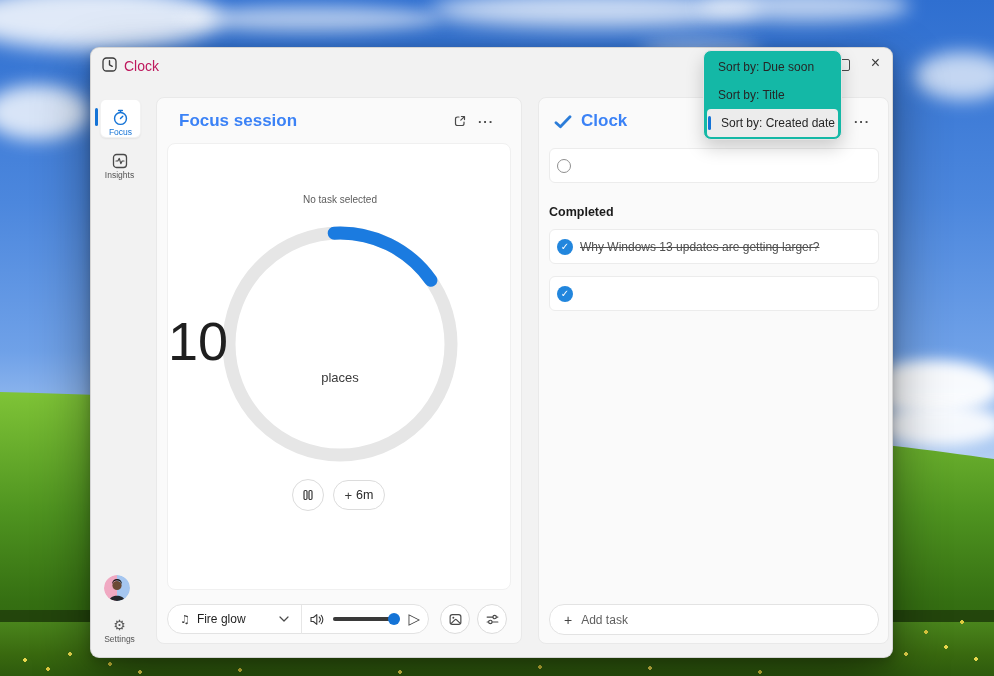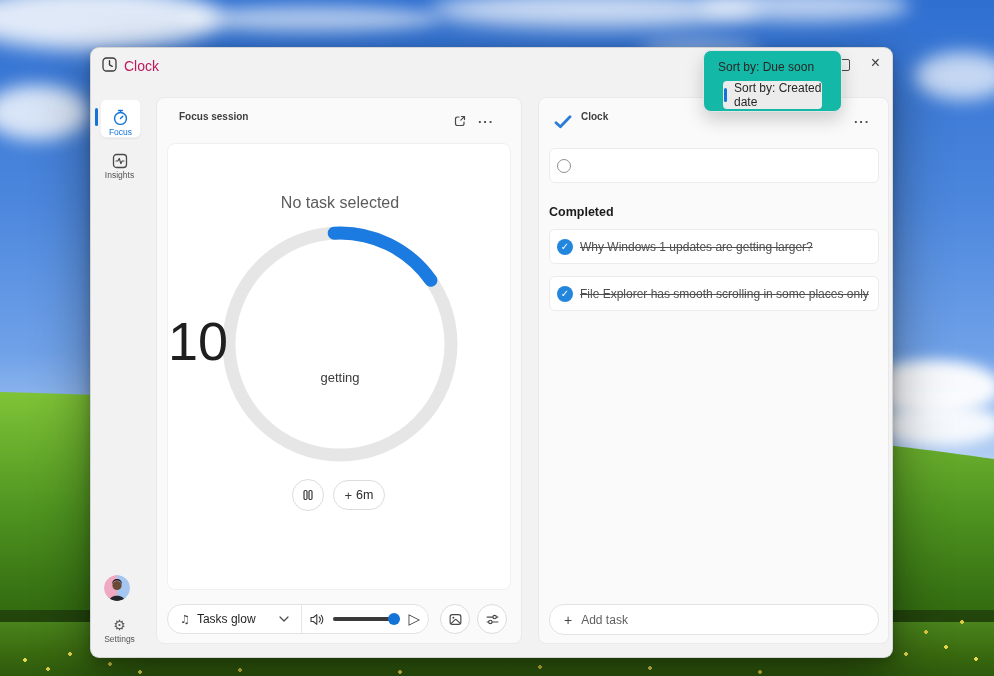--- a/index.html
+++ b/index.html
@@ -54,28 +54,28 @@
   .side-label{font-size:8.5px;color:#555;}
   #insights-item{left:9px;top:96px;width:39px;height:36px;}
   #avatar-btn{left:13px;top:527px;width:26px;height:26px;border-radius:50%;overflow:hidden;}
   #settings-item{left:9px;top:562px;width:39px;height:34px;}
   .glyph{font-family:"DejaVu Sans",sans-serif;}
 
   
   .panel{background:#fafafa;border:1px solid #e9e9e9;border-radius:8px;box-sizing:border-box;}
   #focus-panel{left:65px;top:49px;width:366px;height:547px;}
   #tasks-panel{left:447px;top:49px;width:351px;height:547px;}
-  .panel-title{font-size:10px;font-weight:bold;color:#404040;}
+  .panel-title{font-size:17px;font-weight:bold;color:#3b82f6;}
   .icon-btn{display:flex;align-items:center;justify-content:center;color:#4a4a4a;}
   .more{font-size:13px;letter-spacing:1px;color:#4a4a4a;font-weight:bold;}
 
   
   #timer-card{left:10px;top:45px;width:344px;height:447px;background:#fff;border:1px solid #f0f0f0;
               border-radius:8px;box-sizing:border-box;}
-  #no-task{left:0;top:50px;width:344px;text-align:center;font-size:16px;color:#5c5c5c;}
+  #no-task{left:0;top:50px;width:344px;text-align:center;font-size:10px;color:#5c5c5c;}
   #big-time{left:0;top:170px;width:344px;text-align:left;font-size:54px;color:#1f1f1f;line-height:1;}
   #time-unit{left:0;top:226px;width:344px;text-align:center;font-size:13px;color:#3a3a3a;}
   .round-btn{background:#fff;border:1px solid #dcdcdc;box-sizing:border-box;display:flex;
              align-items:center;justify-content:center;}
   #pause-btn{left:124px;top:335px;width:32px;height:32px;border-radius:50%;}
   #plus5-btn{left:165px;top:336px;width:52px;height:30px;border-radius:15px;gap:4px;
              font-size:12.5px;color:#2a2a2a;}
   
   #media-pill{left:10px;top:506px;width:262px;height:30px;border-radius:15px;background:#fff;
               border:1px solid #e3e3e3;box-sizing:border-box;display:flex;align-items:center;}
@@ -100,21 +100,21 @@
            border:1px solid #e3e3e3;box-sizing:border-box;display:flex;align-items:center;gap:9px;
            padding-left:14px;}
   #addtask .plus{font-size:14px;color:#444;}
   #addtask .ph{font-size:12px;color:#5f5f5f;text-align:center;}
 
   
   #sort-menu{left:703px;top:50px;width:137px;background:#14b8a6;border:1px solid #e4e4e4;
              border-radius:8px;box-shadow:0 8px 18px rgba(0,0,0,.18);z-index:50;padding:2px 0;}
   .menu-item{position:relative;height:28px;display:flex;align-items:center;padding-left:14px;
              font-size:12px;color:#262626;}
-  .menu-item.selected{background:#ececec;border-radius:4px;margin:0 19px;padding-left:11px;}
+  .menu-item.selected{background:#ececec;border-radius:4px;margin:0 3px;padding-left:11px;justify-content:center;}
   .menu-item .sel-pill{position:absolute;left:1px;top:7px;width:3px;height:14px;border-radius:2px;}
   svg{display:block;}
 </style>
 </head>
 <body>
 
 <div id="desktop" class="abs">
   <div class="cloud" style="left:-40px;top:-14px;width:260px;height:64px;filter:blur(10px);opacity:.85;"></div>
   <div class="cloud" style="left:180px;top:6px;width:260px;height:26px;filter:blur(8px);opacity:.6;"></div>
   <div class="cloud" style="left:430px;top:-8px;width:330px;height:36px;filter:blur(10px);opacity:.75;"></div>
@@ -198,37 +198,37 @@
     </div>
     <div class="abs icon-btn more" style="left:317px;top:11px;width:24px;height:24px">···</div>
 
     <div id="timer-card" class="abs">
       <div id="no-task" class="abs">No task selected</div>
       <svg class="abs" style="left:47px;top:75px" width="250" height="250" viewBox="0 0 250 250">
         <circle cx="125" cy="125" r="111" fill="none" stroke="#e6e6e6" stroke-width="13"></circle>
         <path d="M119.2,14.2 A111,111 0 0 1 215.9,61.3" fill="none" stroke="#1b7be0" stroke-width="13" stroke-linecap="round"></path>
       </svg>
       <div id="big-time" class="abs">10</div>
-      <div id="time-unit" class="abs">getting</div>
+      <div id="time-unit" class="abs">places</div>
       <div id="pause-btn" class="abs round-btn">
         <svg width="14" height="14" viewBox="0 0 14 14">
           <rect x="3" y="2.5" width="3" height="9" rx="1.2" fill="none" stroke="#3a3a3a" stroke-width="1.2"></rect>
           <rect x="8" y="2.5" width="3" height="9" rx="1.2" fill="none" stroke="#3a3a3a" stroke-width="1.2"></rect>
         </svg>
       </div>
       <div id="plus5-btn" class="abs round-btn">
         <span style="font-size:13px;color:#3a3a3a">+</span>
         <span>6m</span>
       </div>
     </div>
 
     <div id="media-pill" class="abs">
       <div style="display:flex;align-items:center;gap:7px;padding-left:12px;flex:1">
         <span class="glyph" style="font-size:11px;color:#3a3a3a">♫</span>
-        <span id="sound-name">Tasks glow</span>
+        <span id="sound-name">Fire glow</span>
         <svg style="margin-left:auto;margin-right:12px" width="10" height="6" viewBox="0 0 10 6">
           <path d="M1,1 L5,5 L9,1" fill="none" stroke="#4a4a4a" stroke-width="1.2" stroke-linecap="round" stroke-linejoin="round"></path>
         </svg>
       </div>
       <div id="media-divider"></div>
       <div style="display:flex;align-items:center;gap:8px;padding:0 8px 0 8px">
         <svg width="15" height="13" viewBox="0 0 15 13">
           <path d="M1,4.5 V8.5 H3.4 L6.8,11.4 V1.6 L3.4,4.5 Z" fill="none" stroke="#3a3a3a" stroke-width="1.1" stroke-linejoin="round"></path>
           <path d="M9.2,4 A3.6,3.6 0 0 1 9.2,9 M11.2,2.3 A6.2,6.2 0 0 1 11.2,10.7" fill="none" stroke="#3a3a3a" stroke-width="1.1" stroke-linecap="round"></path>
         </svg>
@@ -264,33 +264,33 @@
     <div class="abs icon-btn more" style="left:311px;top:11px;width:24px;height:24px">···</div>
 
     <div class="abs task-card" style="top:50px">
       <span class="task-radio"></span>
     </div>
 
     <div id="completed-hdr" class="abs">Completed</div>
 
     <div class="abs task-card done" style="top:131px">
       <span class="task-check glyph" style="background:#2286dd">✓</span>
-      <span class="task-text">Why Windows 1 updates are getting larger?</span>
+      <span class="task-text">Why Windows 13 updates are getting larger?</span>
     </div>
     <div class="abs task-card done" style="top:178px">
       <span class="task-check glyph" style="background:#2286dd">✓</span>
-      <span class="task-text">File Explorer has smooth scrolling in some places only</span>
     </div>
 
     <div id="addtask" class="abs">
       <span class="plus">+</span>
       <span class="ph">Add task</span>
     </div>
   </div>
 </div>
 
 <div id="sort-menu" class="abs">
   <div class="menu-item">Sort by: Due soon</div>
+  <div class="menu-item">Sort by: Title</div>
   <div class="menu-item selected">
     <span class="sel-pill" style="background:#1473d6"></span>
     <span>Sort by: Created date</span>
   </div>
 </div>
 
 </body></html>

